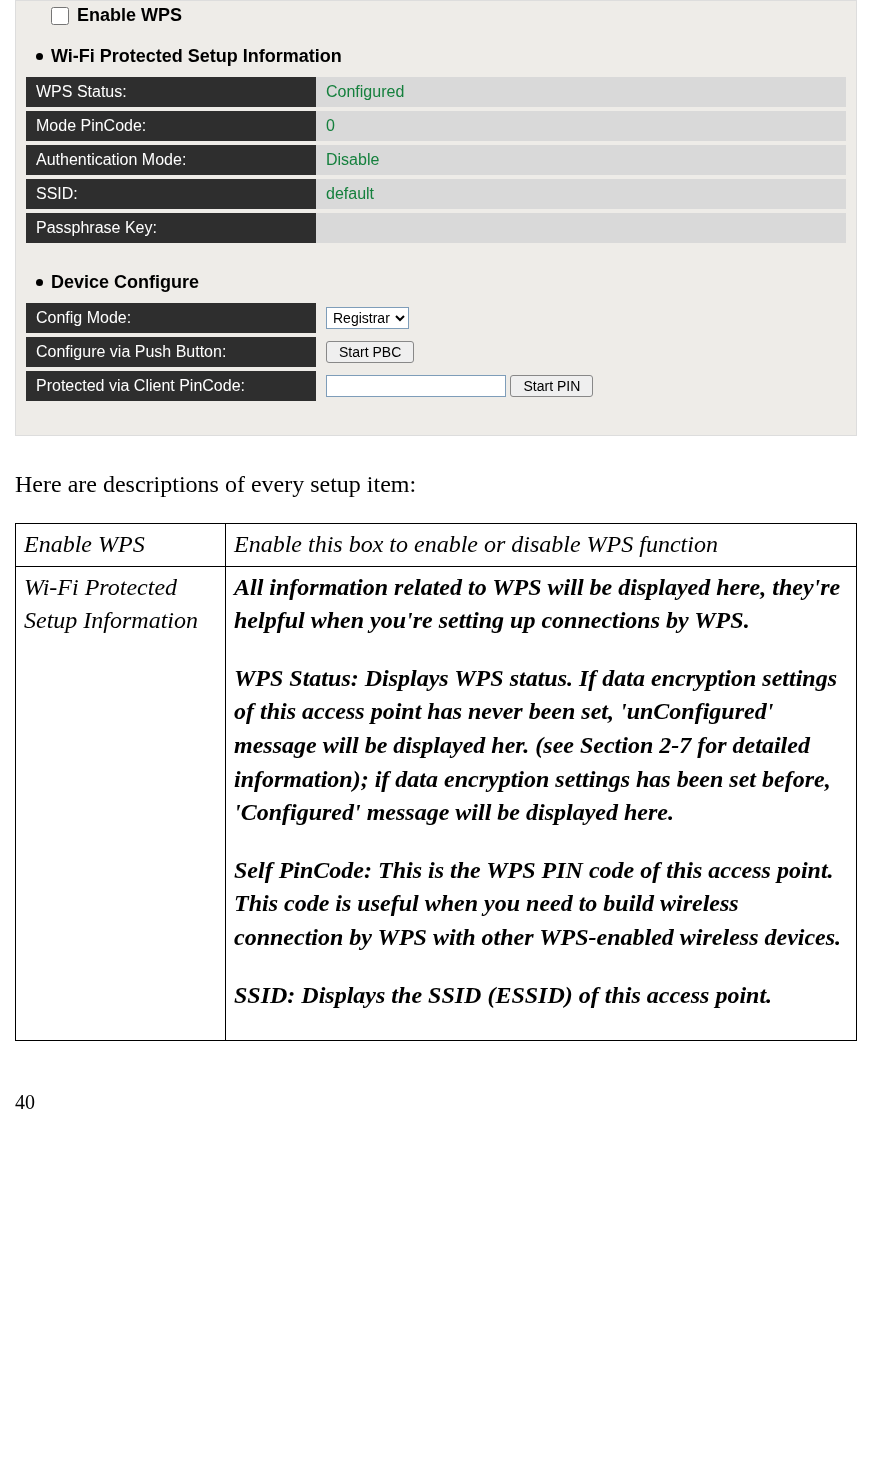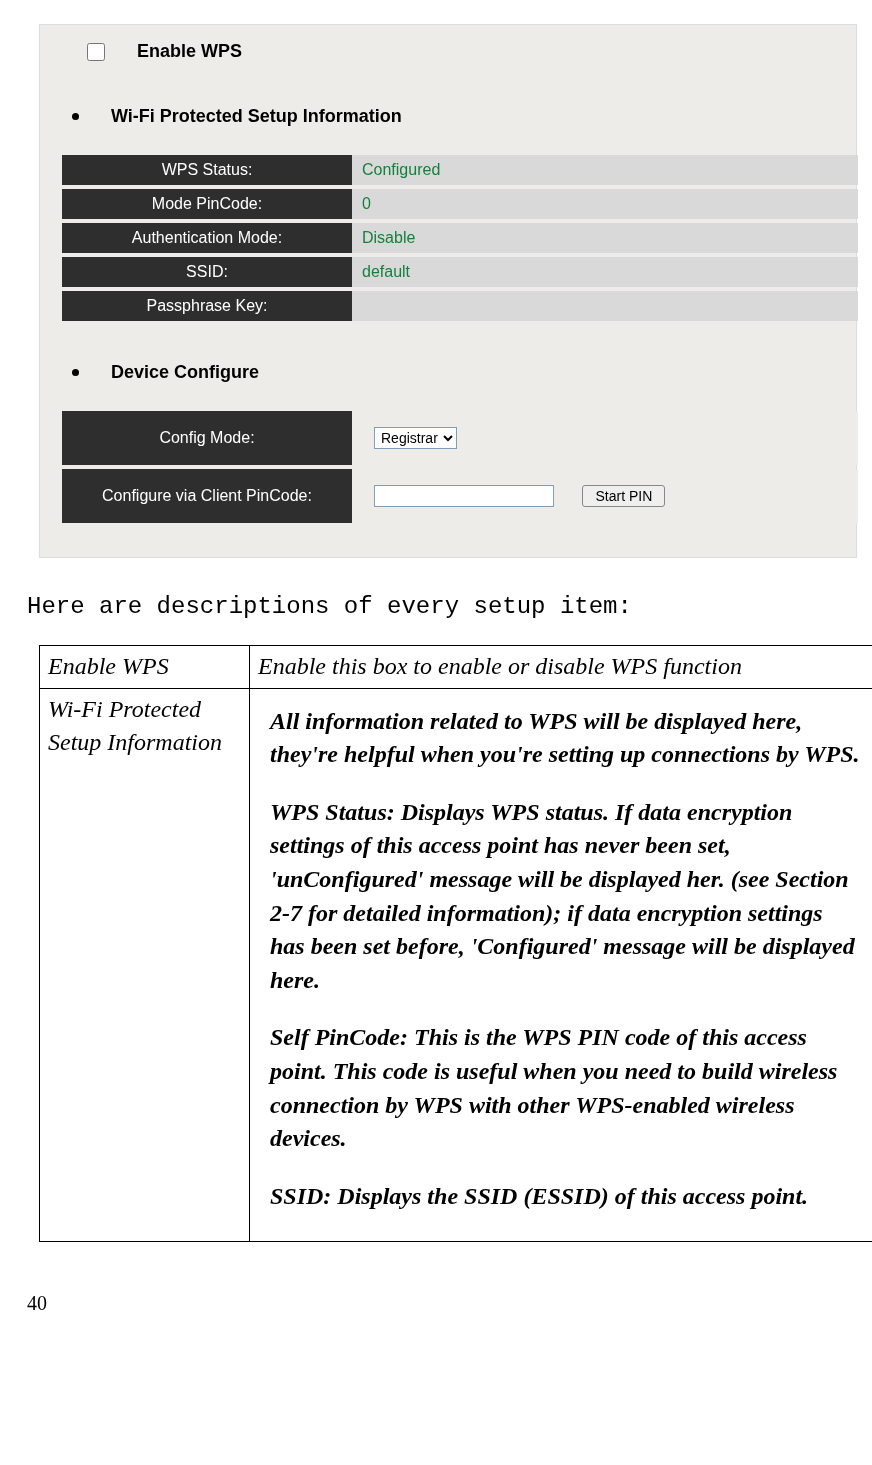--- a/index.html
+++ b/index.html
@@ -1,15 +1,15 @@
 <!DOCTYPE html>
 <html><head>
   <meta charset="utf-8">
   <style>
-    * { box-sizing: border-box; margin: 12px; padding: 0; }
+    * { box-sizing: border-box; margin: 0; padding: 0; }
     body {
       font-family: Arial, sans-serif;
       background: #fff;
       width: 872px;
       margin: 0 auto;
       padding: 0 15px;
     }
     .router-panel {
       background: #eeece8;
       padding: 4px 10px 30px 10px;
@@ -48,21 +48,21 @@
     }
     .form-table {
       width: 100%;
       border-collapse: separate;
       border-spacing: 0 4px;
       margin-bottom: 25px;
     }
     .form-table td.label-cell {
       background: #2e2e2e;
       color: #fff;
-      text-align: center;
+      text-align: left;
       padding: 6px 10px;
       font-family: Arial, sans-serif;
       font-size: 16px;
       width: 290px;
       font-weight: normal;
     }
     .form-table td.value-cell {
       background: #d9d9d9;
       color: #15803d;
       text-align: left;
@@ -96,21 +96,21 @@
     }
     .text-input {
       font-family: Arial, sans-serif;
       font-size: 14px;
       padding: 2px 4px;
       border: 1px solid #7e9db9;
       width: 180px;
       background: #fff;
     }
     .doc-text {
-      font-family: Liberation Mono, monospace;
+      font-family: Liberation Serif, serif;
       font-size: 24px;
       margin: 35px 0 25px 0;
     }
     .desc-table {
       width: 100%;
       border-collapse: collapse;
       font-family: "Times New Roman", Times, serif;
       font-size: 24px;
       font-style: italic;
     }
@@ -183,21 +183,27 @@
     <tbody>
         <tr>
       <td class="label-cell">Config Mode:</td>
       <td class="value-cell-light">
         <select>
           <option>Registrar</option>
         </select>
       </td>
     </tr>
     <tr>
-      <td class="label-cell">Configure via Client PinCode:</td>
+      <td class="label-cell">Configure via Push Button:</td>
+      <td class="value-cell-light">
+        <button class="btn">Start PBC</button>
+      </td>
+    </tr>
+    <tr>
+      <td class="label-cell">Protected via Client PinCode:</td>
       <td class="value-cell-light">
         <input type="text" class="text-input" value="" style="">
         <button class="btn">Start PIN</button>
       </td>
     </tr>
   </tbody>
     </table>
 
 </div>
 

